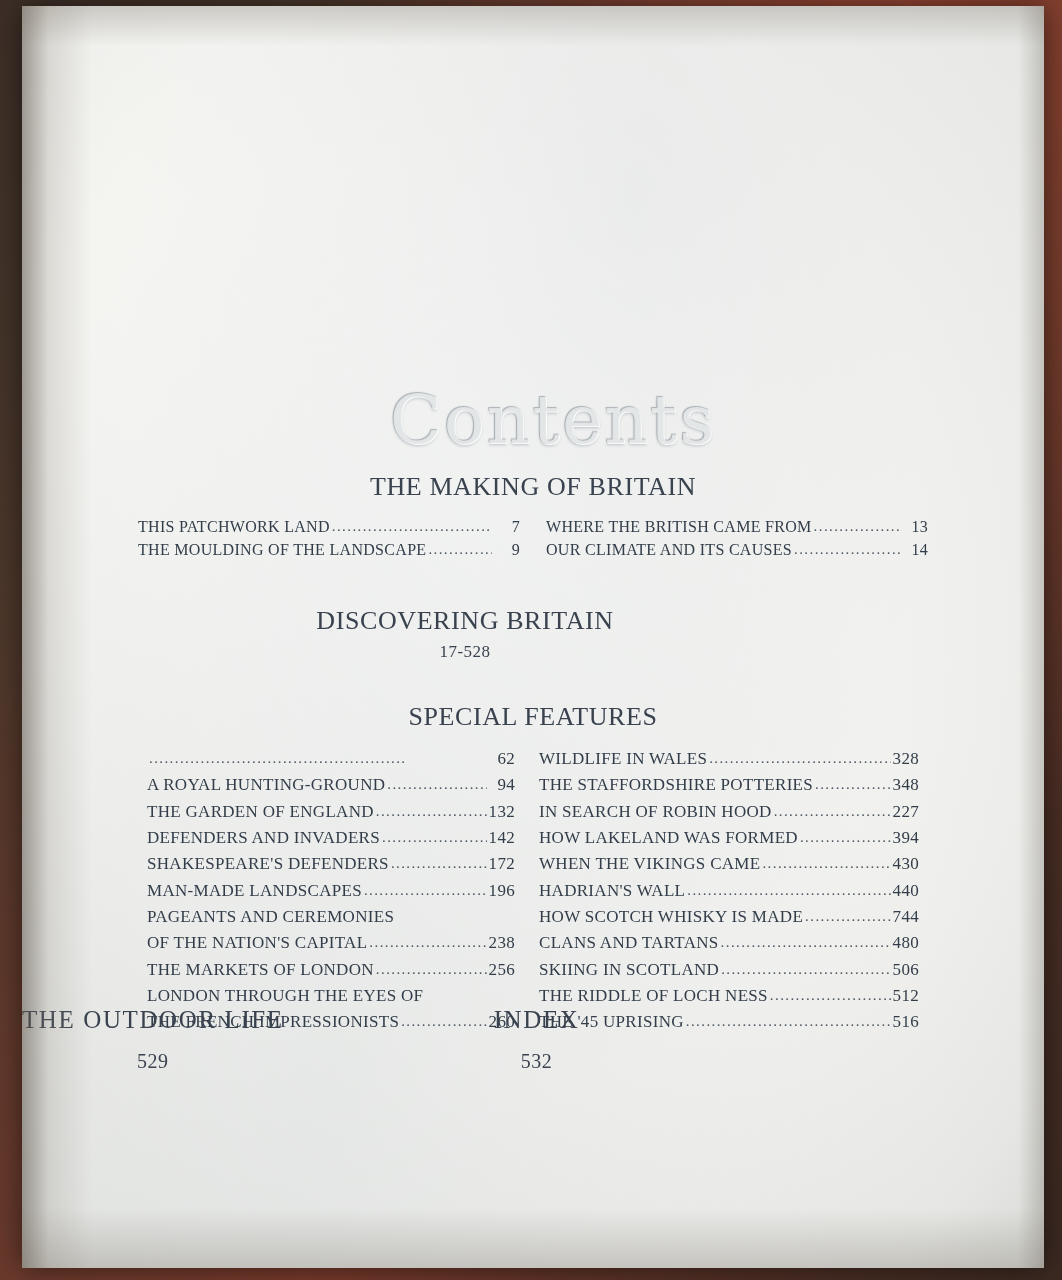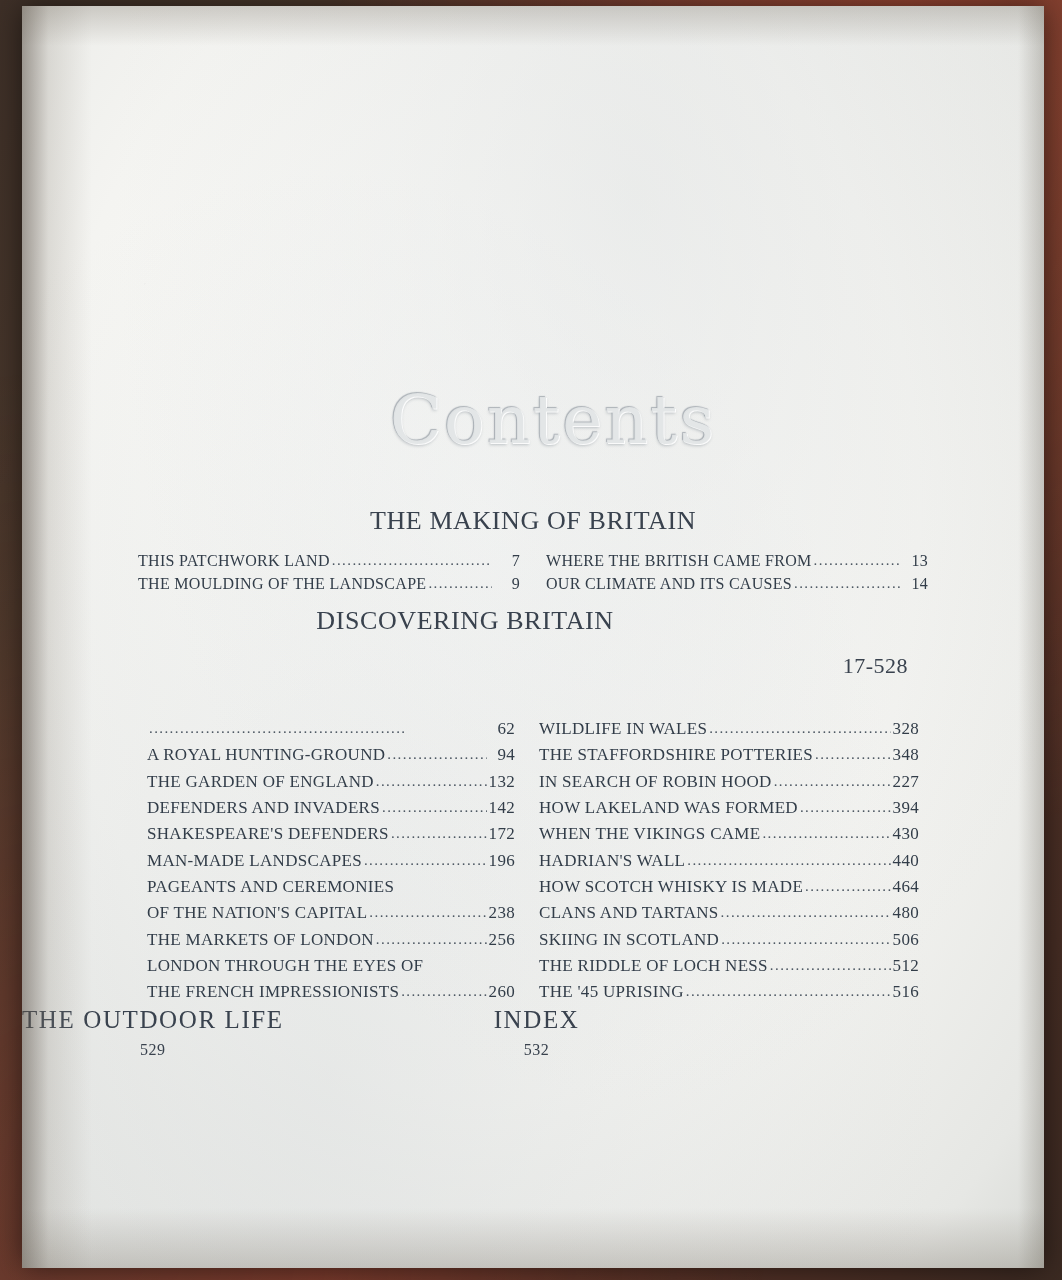--- a/index.html
+++ b/index.html
@@ -112,29 +112,29 @@
   }
 
   .section-heading {
     text-align: center;
     font-size: 26px;
     letter-spacing: 0.6px;
     color: #39424e;
     font-family: "Liberation Serif", serif;
   }
   .section-sub {
-    text-align: right;
-    font-size: 22px;
+    text-align: center;
+    font-size: 17px;
     letter-spacing: 0.5px;
     color: #39424e;
-    margin-top: 17px;
-  }
-
-  
-  #making-block { position: absolute; top: 500px; left: 0; width: 1022px; }
+    margin-top: 6px;
+  }
+
+  
+  #making-block { position: absolute; top: 466px; left: 0; width: 1022px; }
   #discovering-block { position: absolute; top: 600px; left: 0; width: 886px; }
   #special-block { position: absolute; top: 696px; left: 0; width: 1022px; }
   #footer-block { position: absolute; top: 1000px; left: 0; width: 1022px; }
 
   .cols {
     display: flex;
     justify-content: center;
     gap: 24px;
     margin-top: 14px;
   }
@@ -182,22 +182,22 @@
     justify-content: flex-start;
     gap: 210px;
   }
   .footer-item { text-align: center; }
   .footer-title {
     font-size: 25px;
     letter-spacing: 1.6px;
     color: #39424e;
   }
   .footer-page {
-    margin-top: 7px;
-    font-size: 16px;
+    margin-top: 16px;
+    font-size: 20px;
     letter-spacing: 0.5px;
     color: #39424e;
   }
 
   
   .speckle {
     position: absolute;
     inset: 0;
     pointer-events: none;
     opacity: 0.25;
@@ -249,20 +249,21 @@
         </div>
       </div>
     </div>
 
     <div id="discovering-block">
       <div class="section-heading">DISCOVERING BRITAIN</div>
       <div class="section-sub">17-528</div>
     </div>
 
     <div id="special-block">
+      <div class="section-heading">SPECIAL FEATURES</div>
       <div class="cols">
         <div class="col col-left">
 
           <div class="entry">
             <span class="leader">..................................................</span>
             <span class="page-num">62</span>
           </div>
           <div class="entry">
             <span class="label">A ROYAL HUNTING-GROUND</span>
             <span class="leader">..................................................</span>
@@ -343,21 +344,21 @@
             <span class="page-num">430</span>
           </div>
           <div class="entry">
             <span class="label">HADRIAN'S WALL</span>
             <span class="leader">..................................................</span>
             <span class="page-num">440</span>
           </div>
           <div class="entry">
             <span class="label">HOW SCOTCH WHISKY IS MADE</span>
             <span class="leader">..................................................</span>
-            <span class="page-num">464</span>
+            <span class="page-num">744</span>
           </div>
           <div class="entry">
             <span class="label">CLANS AND TARTANS</span>
             <span class="leader">..................................................</span>
             <span class="page-num">480</span>
           </div>
           <div class="entry">
             <span class="label">SKIING IN SCOTLAND</span>
             <span class="leader">..................................................</span>
             <span class="page-num">506</span>

